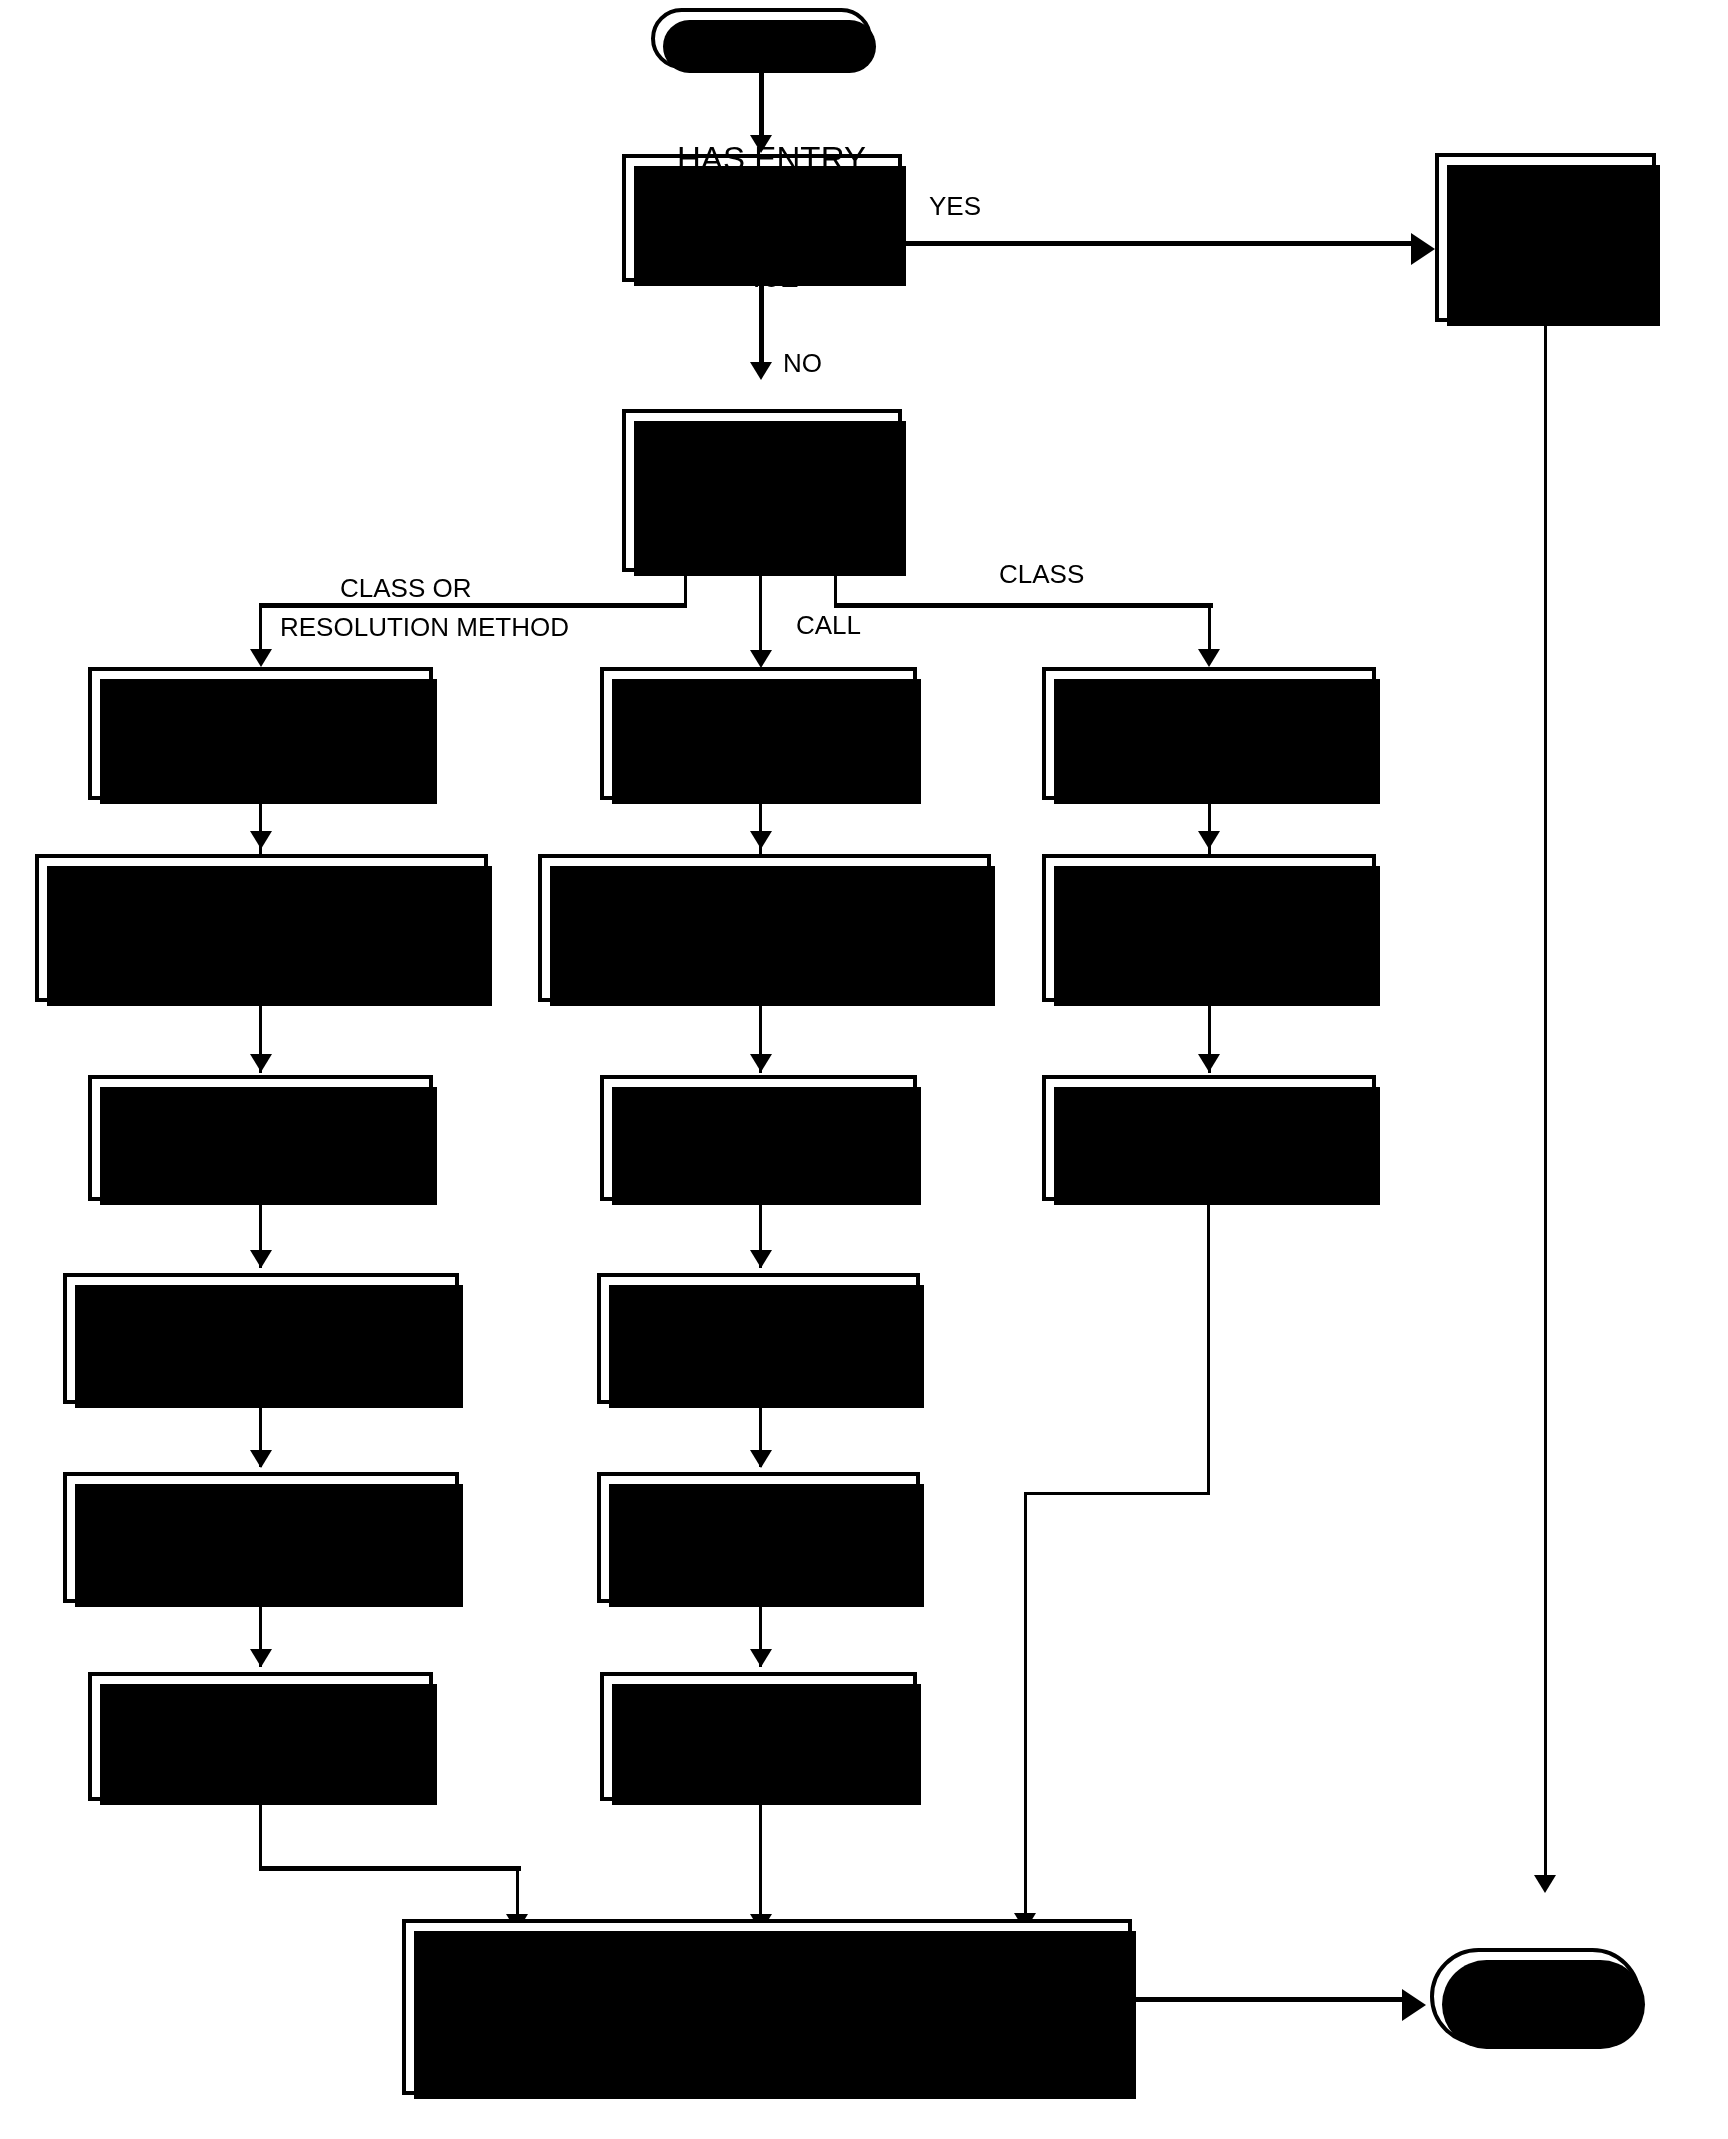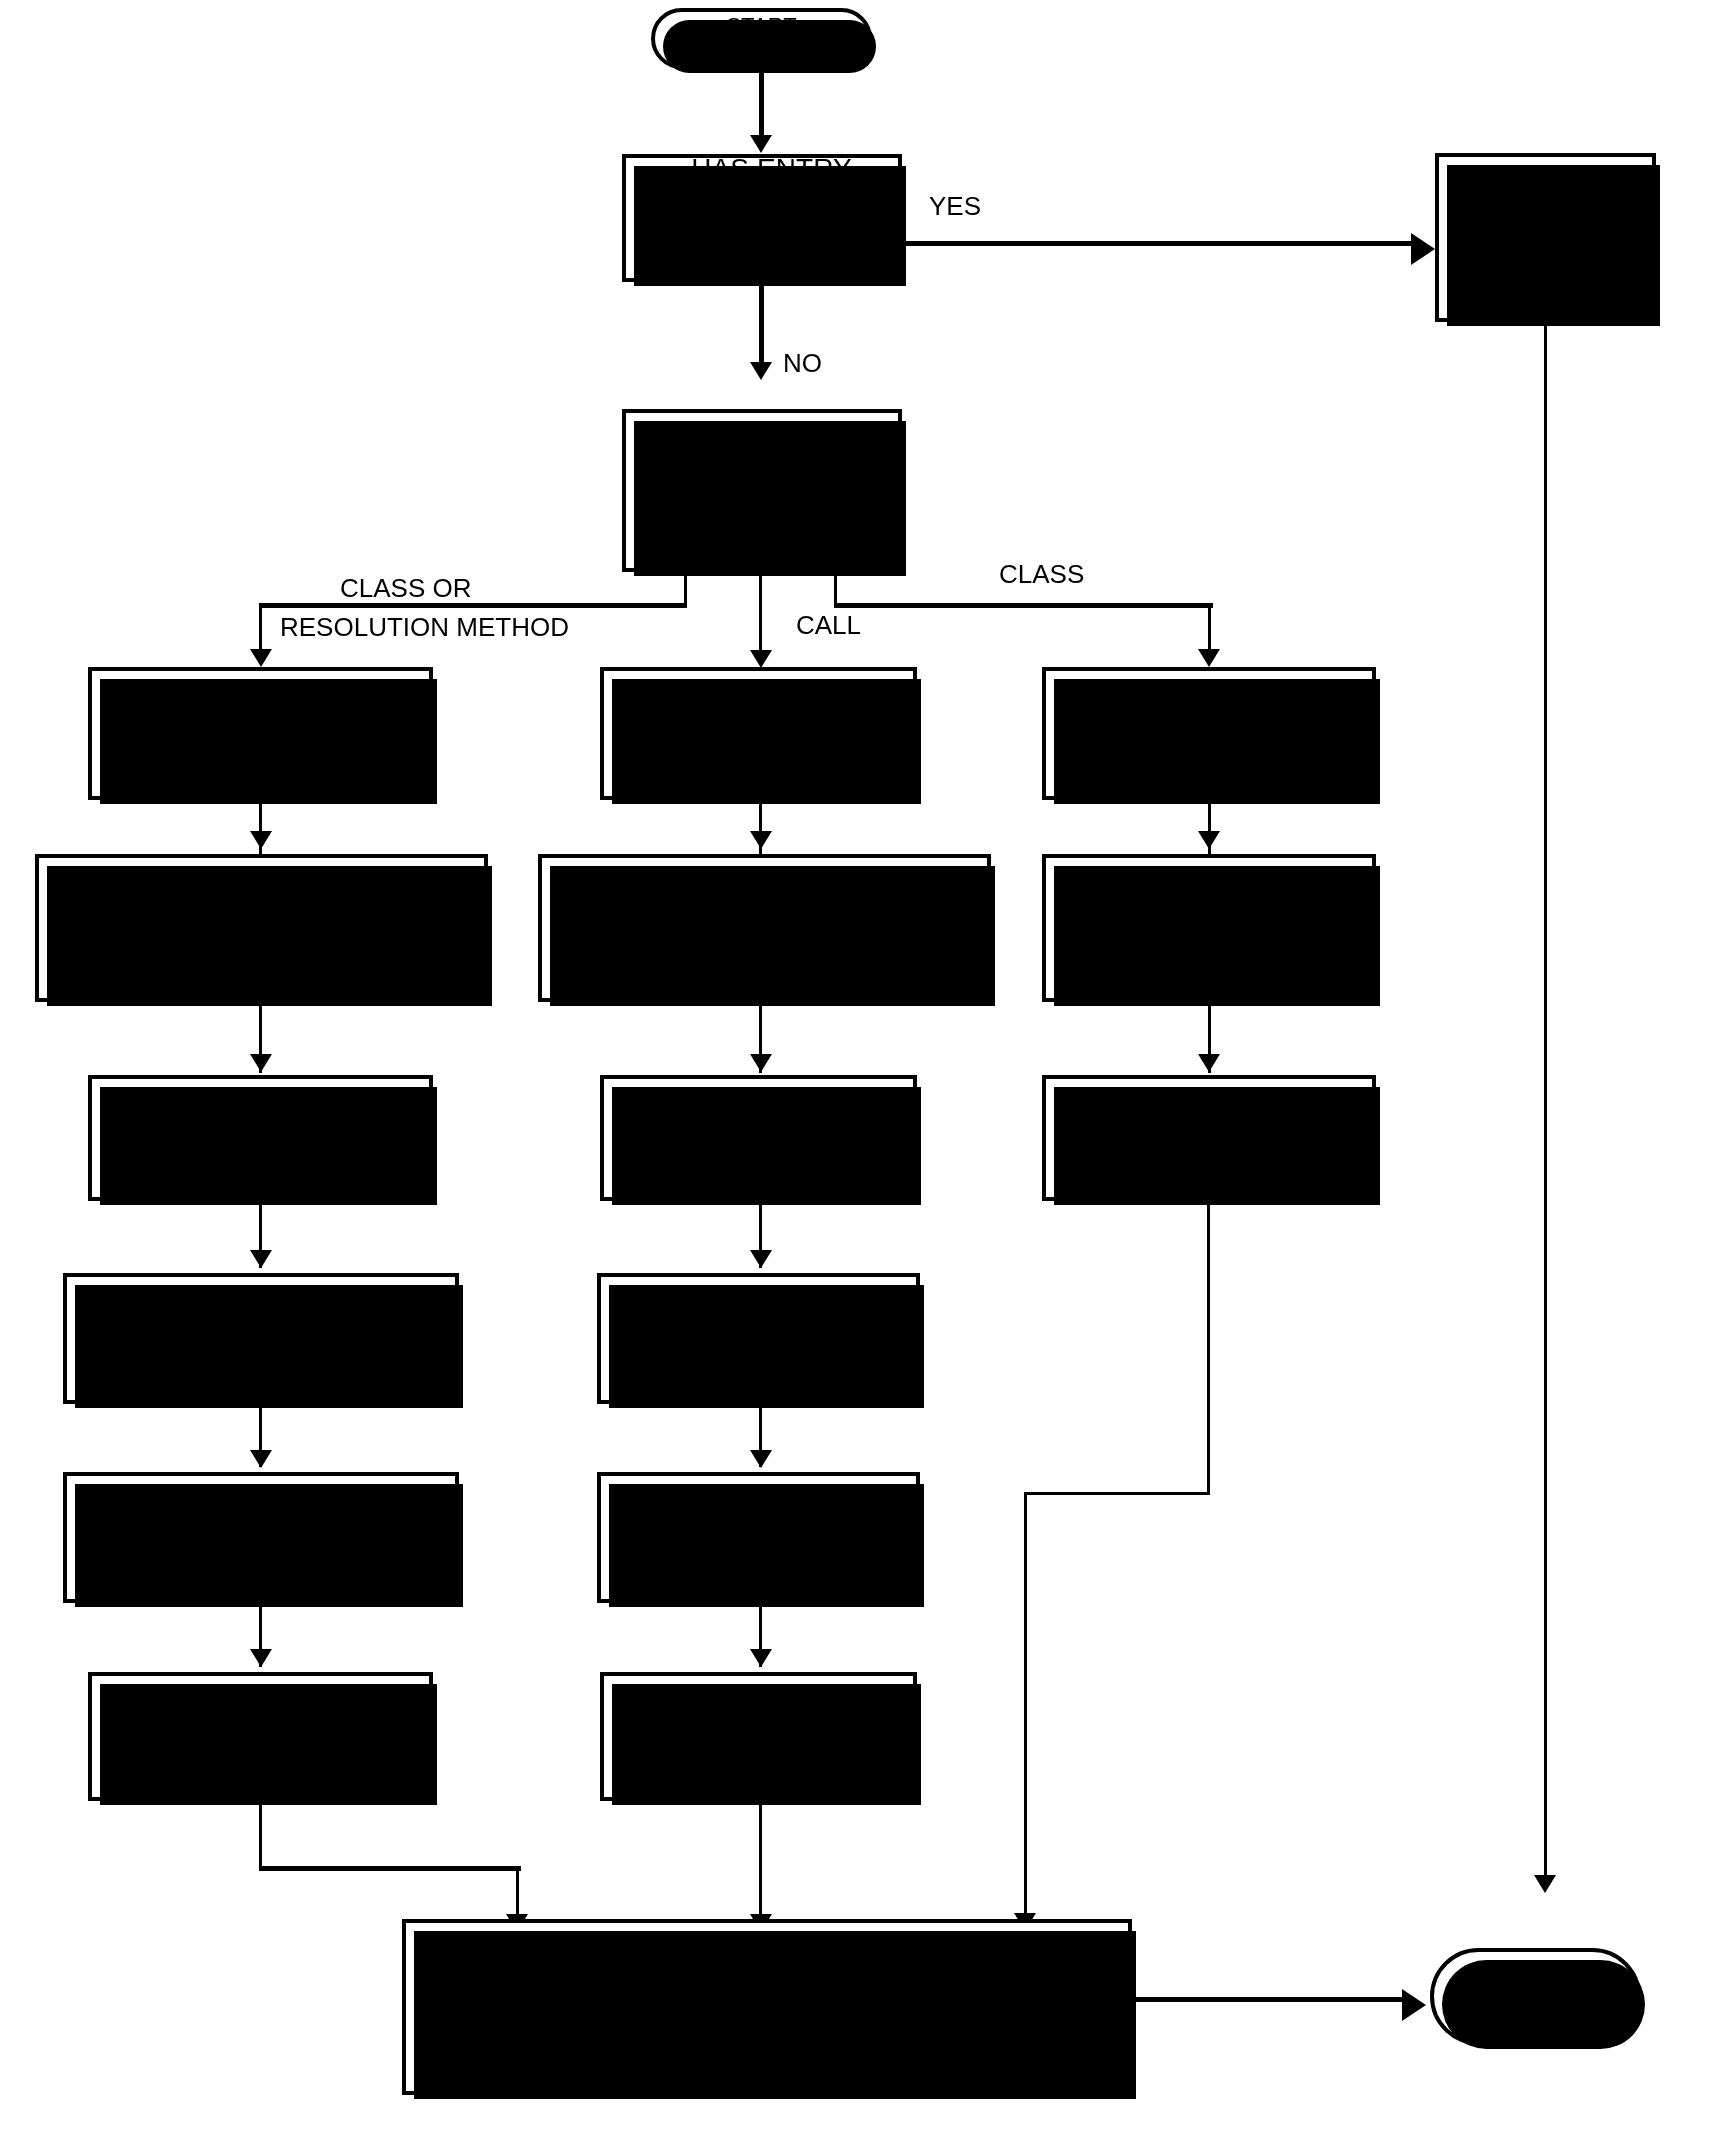--- a/index.html
+++ b/index.html
@@ -79,29 +79,29 @@
     white-space:nowrap;
     z-index:6;
     font-weight:400;
   }
 </style>
 </head>
 <body>
 
 <div id="stage">
 
-  <div class="node term" style="left:651px; top:8px; width:221px; height:61px; font-size:22px;">
+  <div class="node term" style="left:651px; top:8px; width:221px; height:61px; font-size:17px;">
     <span class="ln">START</span>
     <span class="ln">400</span>
   </div>
 
   <div class="vline" style="left:759px; top:69px; height:69px;"></div>
   <div class="arrowdown sm" style="left:750px; top:135px;"></div>
 
-  <div class="node" style="left:622px; top:154px; width:280px; height:128px; font-size:28px;padding-left:19px;">
+  <div class="node" style="left:622px; top:154px; width:280px; height:128px; font-size:33px;padding-left:19px;">
     <span class="ln">HAS ENTRY</span>
     <span class="ln">ALREADY BEEN</span>
     <span class="ln">RESOLVED?</span>
     <span class="ln">402</span>
   </div>
 
   <div class="hline" style="left:902px; top:241px; width:521px;"></div>
   <div class="arrowright" style="left:1411px; top:233px;"></div>
   <div class="elabel" style="left:929px; top:191px; font-size:26px;">YES</div>
 

